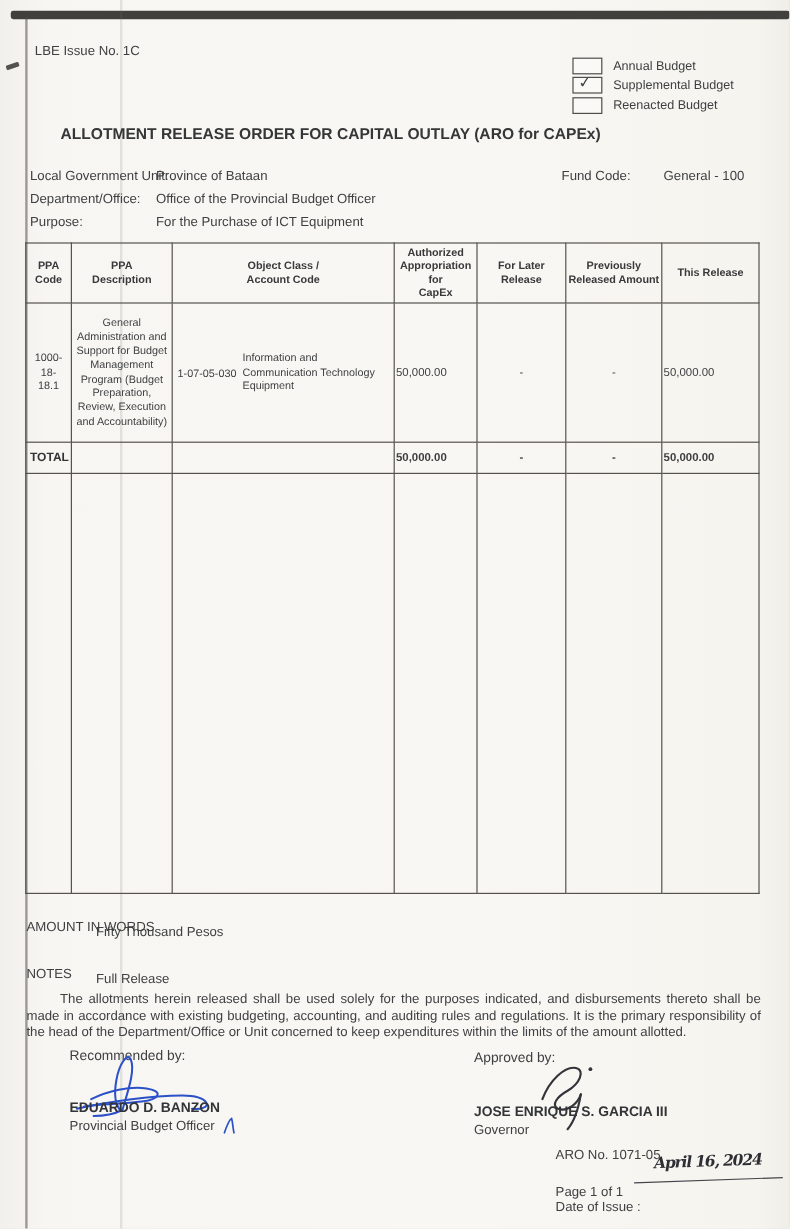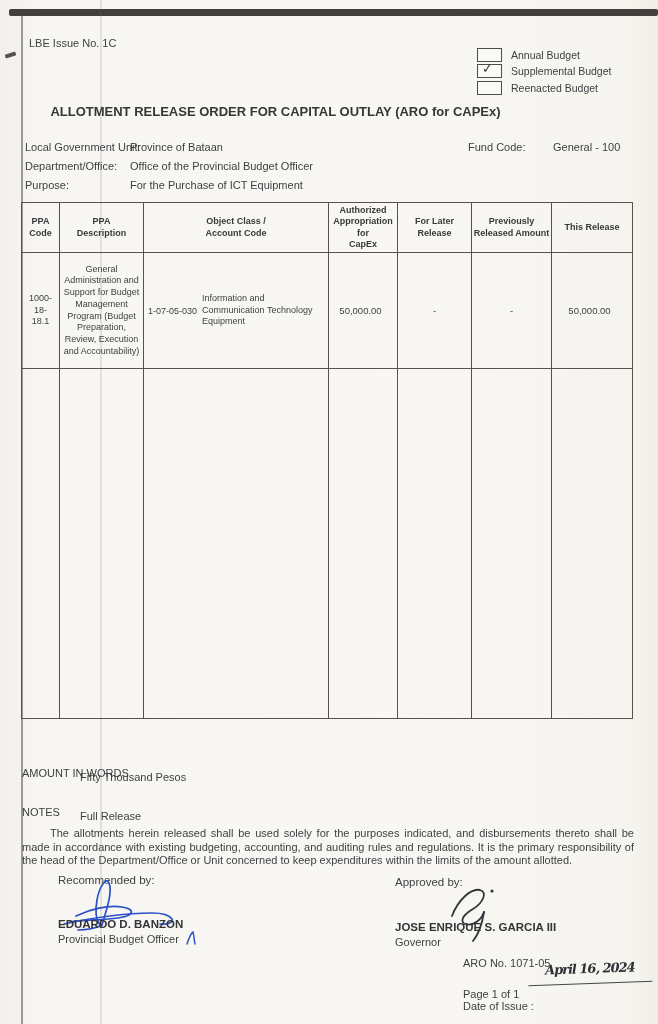--- a/index.html
+++ b/index.html
@@ -34,21 +34,21 @@
   table.aro { position:absolute; left:21px; top:202px; width:612px; border-collapse:collapse; table-layout:fixed; }
   table.aro th, table.aro td { border:1px solid #56534e; overflow:hidden; }
   table.aro th { font-size:9px; font-weight:bold; text-align:center; vertical-align:middle; white-space:pre-line; line-height:1.25; padding:2px 1px; color:#39393b; }
   th.small-hdr { font-size:7.8px; }
   td.code-cell { font-size:9px; text-align:center; vertical-align:middle; white-space:pre-line; line-height:1.3; }
   td.desc-cell { font-size:9px; text-align:center; vertical-align:middle; line-height:1.3; padding:5px 2px; }
   td.acct-cell { vertical-align:middle; padding-left:4px; }
   .acct-wrap { display:flex; align-items:center; gap:5px; }
   .acct-code { font-size:9px; white-space:nowrap; }
   .acct-name { font-size:9px; line-height:1.3; width:128px; }
-  td.num { font-size:9.5px; text-align:center; vertical-align:middle; padding-right:6px; }
+  td.num { font-size:9.5px; text-align:left; vertical-align:middle; padding-right:6px; }
   td.dash { font-size:9.5px; text-align:center; vertical-align:middle; }
   tr.total-row td { font-weight:bold; }
   td.total-label { font-size:10px; font-weight:bold; text-align:left; padding-left:3px; vertical-align:middle; color:#333436; }
 
   .sect-label { font-size:11px; color:#3c3d3f;margin-top:12px; }
   .sect-value { font-size:11px;padding-left:20px; }
 
   .legal { left:22px; top:827px; width:612px; font-size:11px; line-height:13.5px; text-align:justify; text-indent:28px; color:#404144; }
 
   .sig-heading { font-size:11.5px; }
@@ -141,20 +141,29 @@
         <div class="acct-wrap">
           <span class="acct-code">1-07-05-030</span>
           <span class="acct-name">Information and Communication Technology Equipment</span>
         </div>
       </td>
       <td class="num">50,000.00</td>
       <td class="dash">-</td>
       <td class="dash">-</td>
       <td class="num">50,000.00</td>
     </tr>
+    <tr class="total-row" style="height:26px">
+      <td class="total-label">TOTAL</td>
+      <td></td>
+      <td></td>
+      <td class="num">50,000.00</td>
+      <td class="dash">-</td>
+      <td class="dash">-</td>
+      <td class="num">50,000.00</td>
+    </tr>
     <tr style="height:350px">
       <td></td>
       <td></td>
       <td></td>
       <td></td>
       <td></td>
       <td></td>
       <td></td>
     </tr>
   </tbody>

